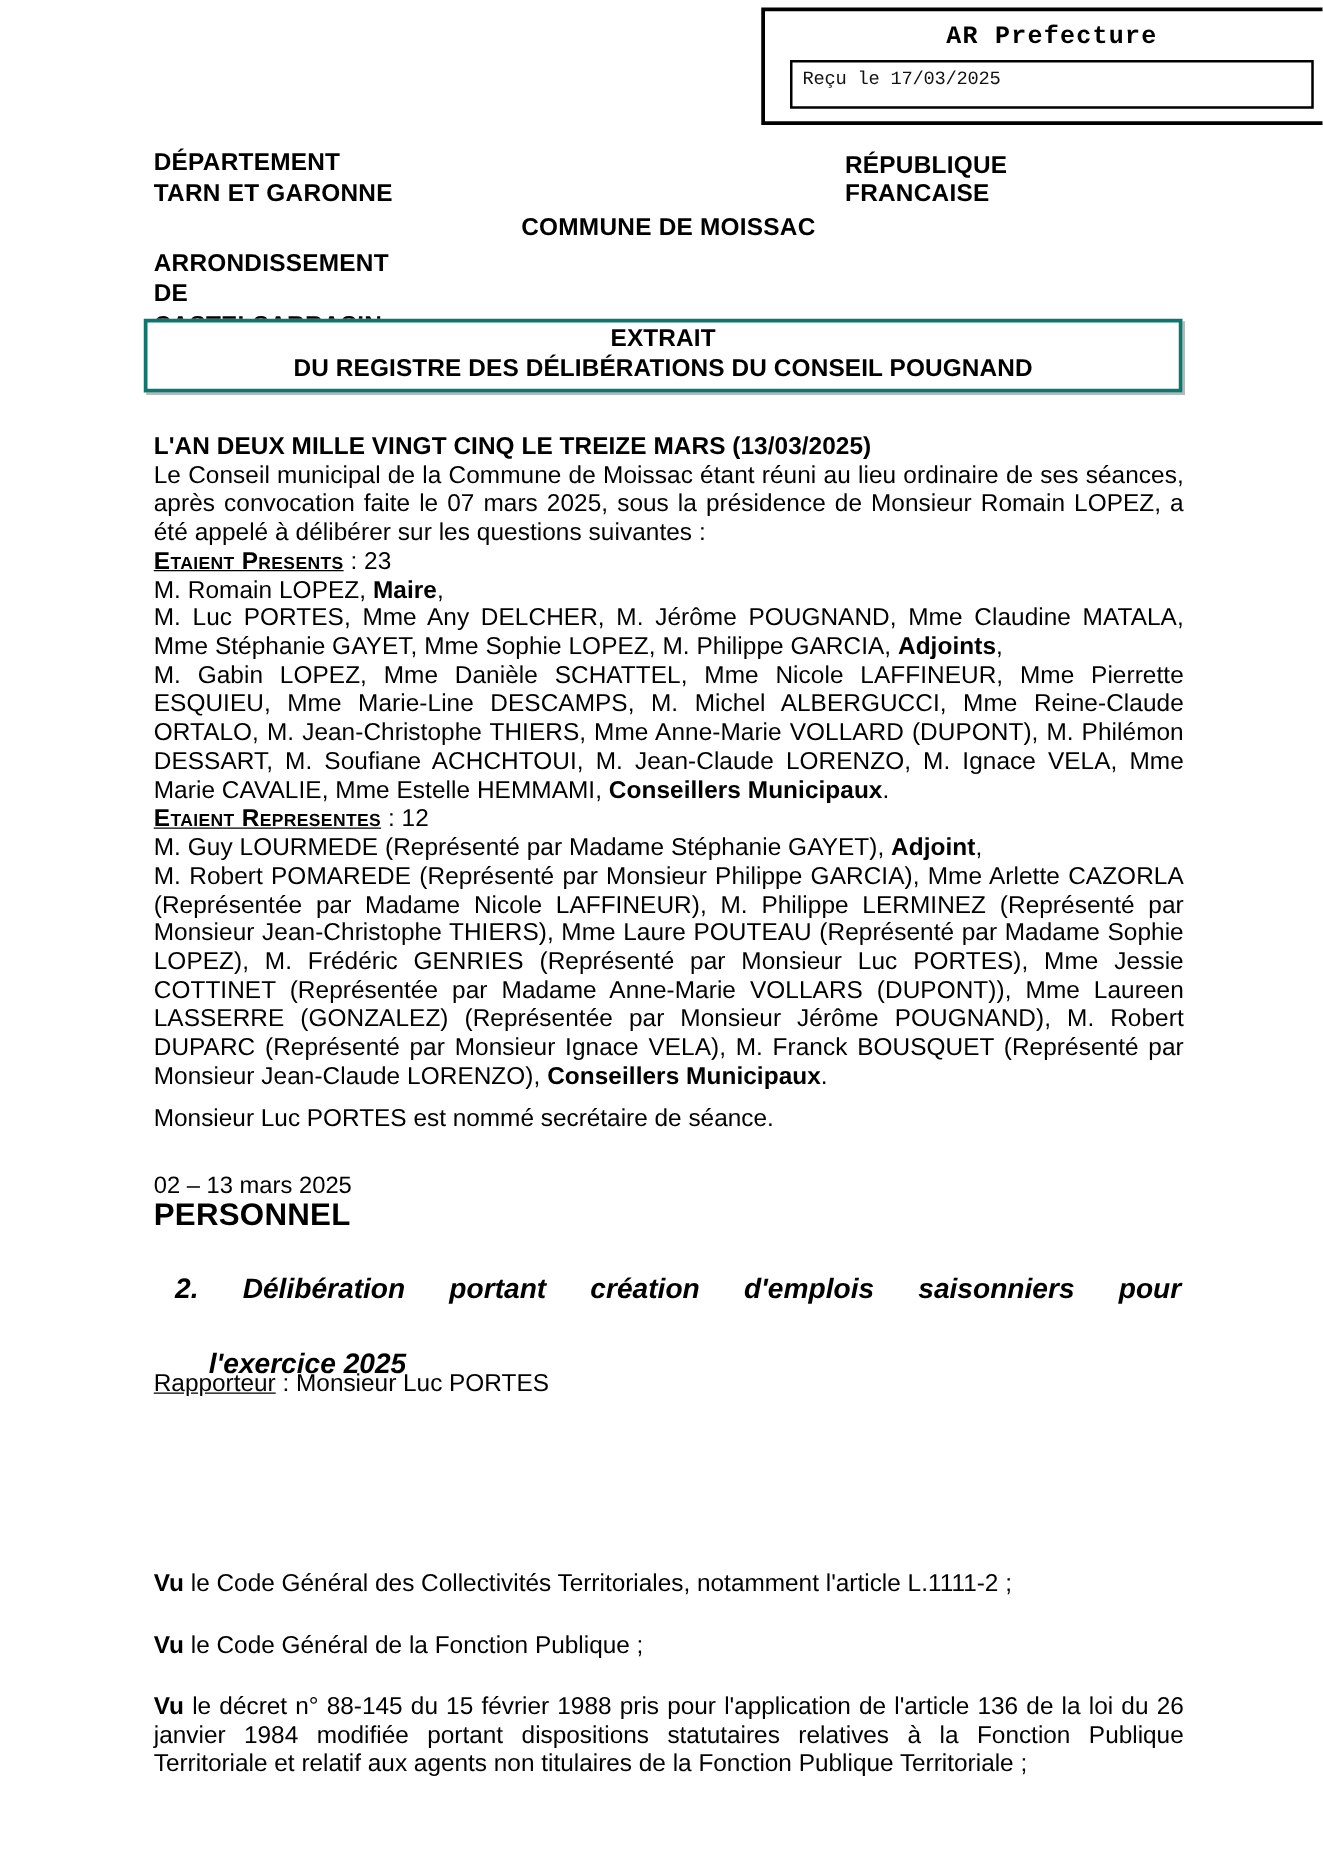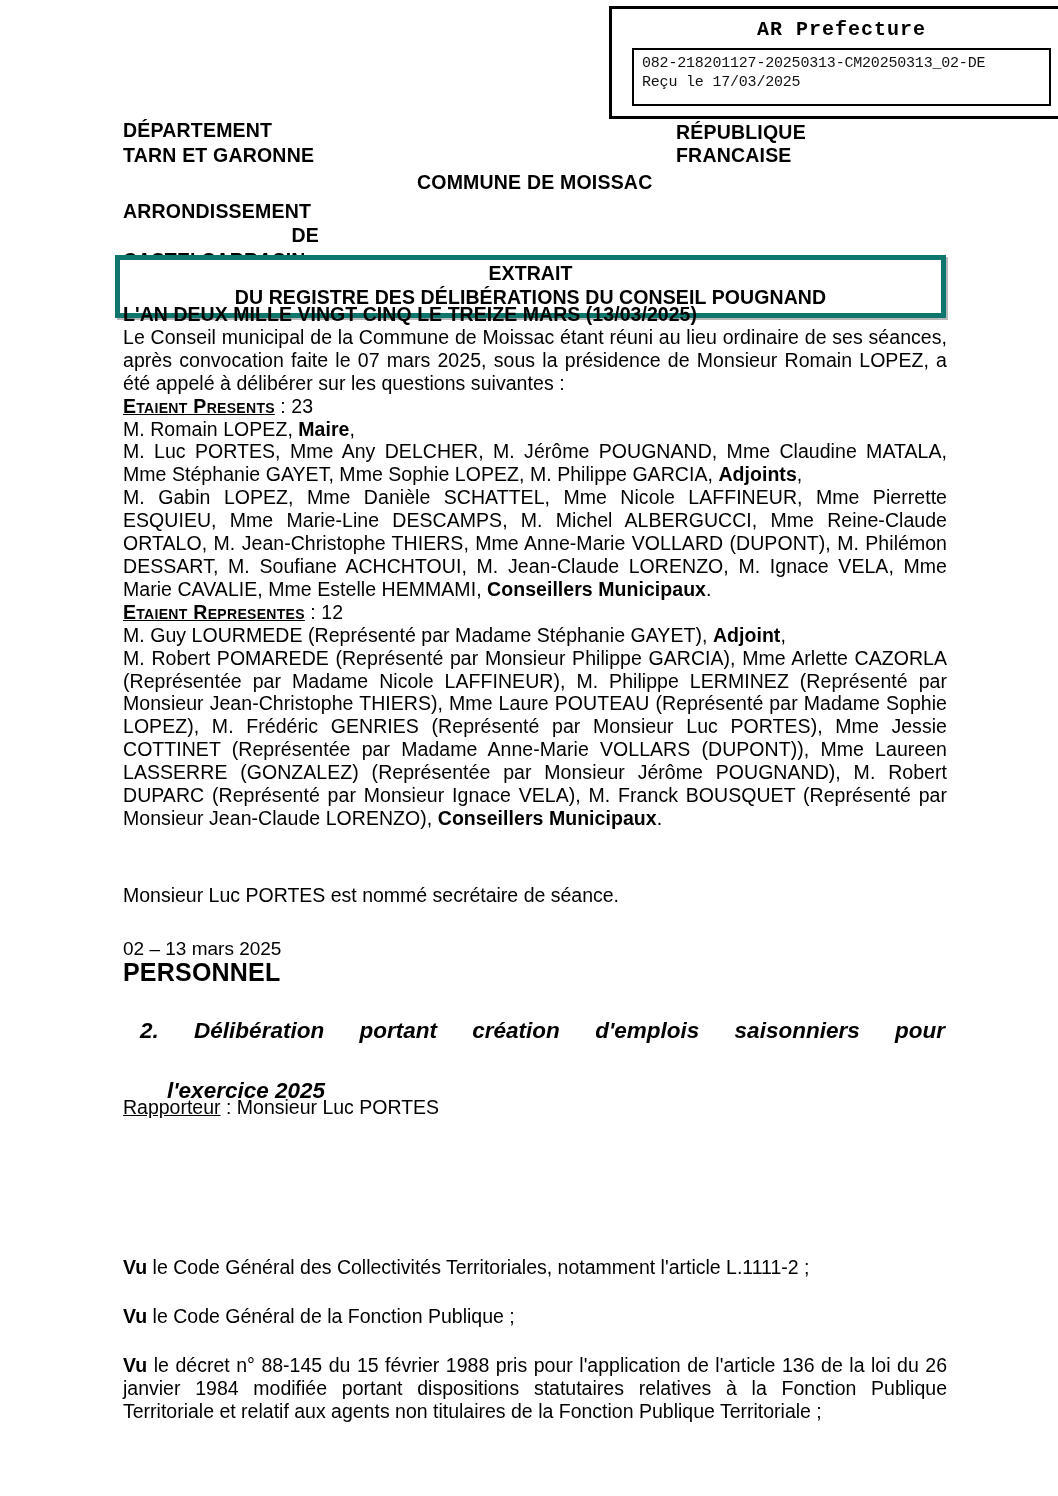--- a/index.html
+++ b/index.html
@@ -56,21 +56,21 @@
   .hdr-left {
     position: absolute;
     left: 123px;
     top: 0;
     font-weight: bold;
     font-size: 19.5px;
     line-height: 1.27;
     letter-spacing: 0.2px;
   }
   .hdr-left .blk2 { margin-top: 31px; }
-  .hdr-left .ctr { text-align: right; width: 196px; }
+  .hdr-left .ctr { text-align: left; width: 196px; }
   .hdr-rf {
     position: absolute;
     left: 676px;
     top: 3px;
     font-weight: bold;
     font-size: 19.5px;
     letter-spacing: 0.2px;
   }
   .hdr-commune {
     position: absolute;
@@ -81,21 +81,21 @@
     letter-spacing: 0.2px;
   }
 
   
   .extrait-box {
     position: absolute;
     left: 115px;
     top: 255px;
     width: 831px;
     box-sizing: border-box;
-    border: 5px solid #0f766e;
+    border: 3px solid #0f766e;
     box-shadow: 2px 2px 0 0 #b9b9b9;
     background: #fff;
     padding: 2px 0 3px 0;
     text-align: center;
   }
   .extrait-line {
     font-weight: bold;
     font-size: 19.5px;
     line-height: 1.23;
     letter-spacing: 0.1px;
@@ -106,21 +106,21 @@
     position: absolute;
     left: 123px;
     top: 303px;
     width: 824px;
     font-size: 19.5px;
     line-height: 1.175;
     letter-spacing: 0.05px;
   }
   .p { margin: 0; }
   .just { text-align: justify; text-justify: inter-word; }
-  .b { font-weight: bold; }
+  .b { font-weight: bold; margin-top: 43px; }
   .u { text-decoration: underline; text-align: right; }
   .smallcaps {
     font-weight: bold;
     font-variant: small-caps;
     text-decoration: underline;
     letter-spacing: 0.3px;
   }
 
   
   .secretary {
@@ -193,21 +193,20 @@
   }
   .vu-p { margin: 0 0 26px 0; text-align: justify; text-justify: inter-word; }
   .vu-p:last-child { margin-bottom: 0; }
 </style>
 </head>
 <body>
 
 <div class="ar-stamp">
   <div class="ar-stamp-title">AR Prefecture</div>
   <div class="ar-stamp-body">
-    <div>082-218201127-20250313-CM20250313_02-DE</div>
     <div>Reçu le 17/03/2025</div>
   </div>
 </div>
 
 <div class="hdr">
   <div class="hdr-left">
     <div>DÉPARTEMENT</div>
     <div>TARN ET GARONNE</div>
     <div class="blk2">ARRONDISSEMENT</div>
     <div class="ctr">DE</div>

